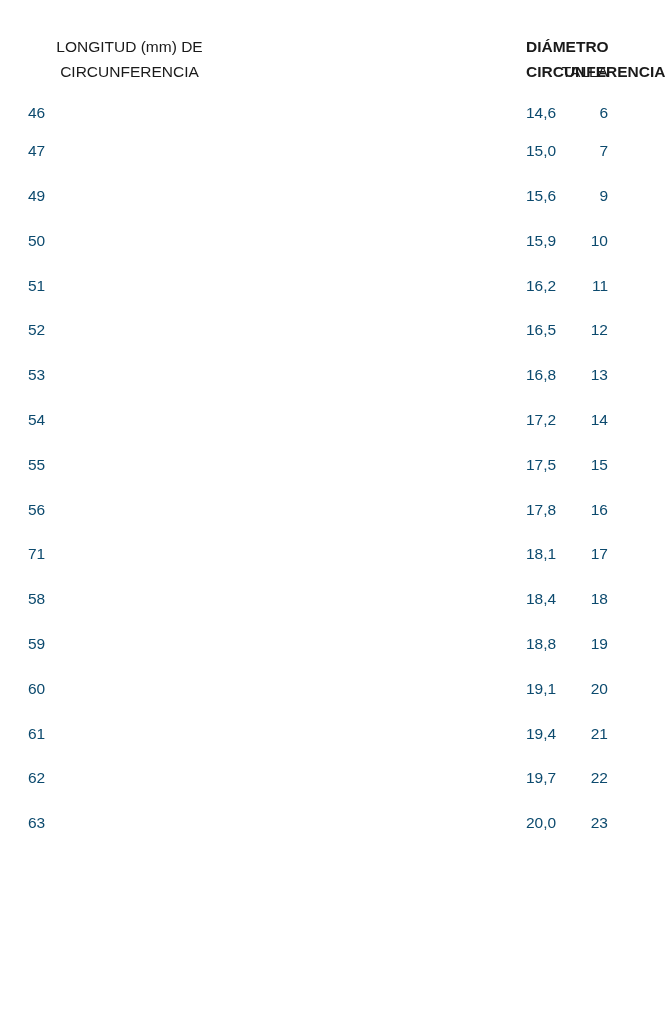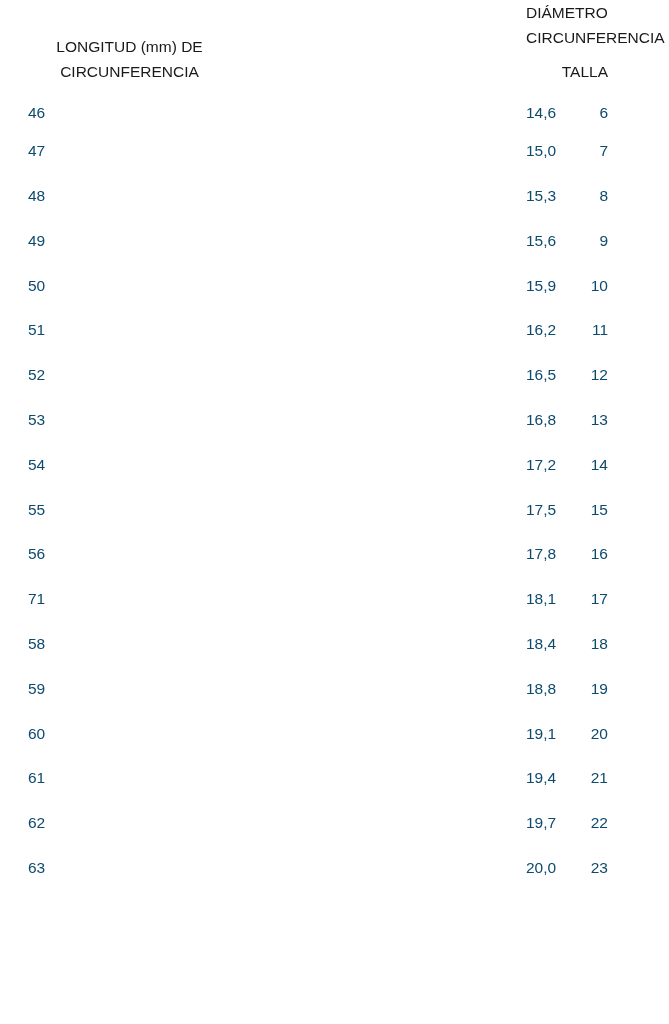--- a/index.html
+++ b/index.html
@@ -42,20 +42,22 @@
   }
   th.head-length {
     text-align: center;
     padding-left: 28px;
     padding-right: 32px;
     padding-top: 34px;
   }
   th.head-diameter {
     text-align: center;
     padding-left: 263px;
+    padding-top: 34px;
+    font-weight: bold;
   }
   th.head-size {
     text-align: right;
     padding-right: 61px;
     padding-top: 34px;
     vertical-align: top;
   }
   th.head-size .head-size-inner {
     display: block;
     padding-top: 25px;
@@ -113,25 +115,20 @@
           <td class="cell-length">46</td>
           <td class="cell-diameter">14,6</td>
           <td class="cell-size">6</td>
         </tr>
         <tr>
           <td class="cell-length">47</td>
           <td class="cell-diameter">15,0</td>
           <td class="cell-size">7</td>
         </tr>
         <tr>
-          <td class="cell-length">48</td>
-          <td class="cell-diameter">15,3</td>
-          <td class="cell-size">8</td>
-        </tr>
-        <tr>
           <td class="cell-length">49</td>
           <td class="cell-diameter">15,6</td>
           <td class="cell-size">9</td>
         </tr>
         <tr>
           <td class="cell-length">50</td>
           <td class="cell-diameter">15,9</td>
           <td class="cell-size">10</td>
         </tr>
         <tr>

